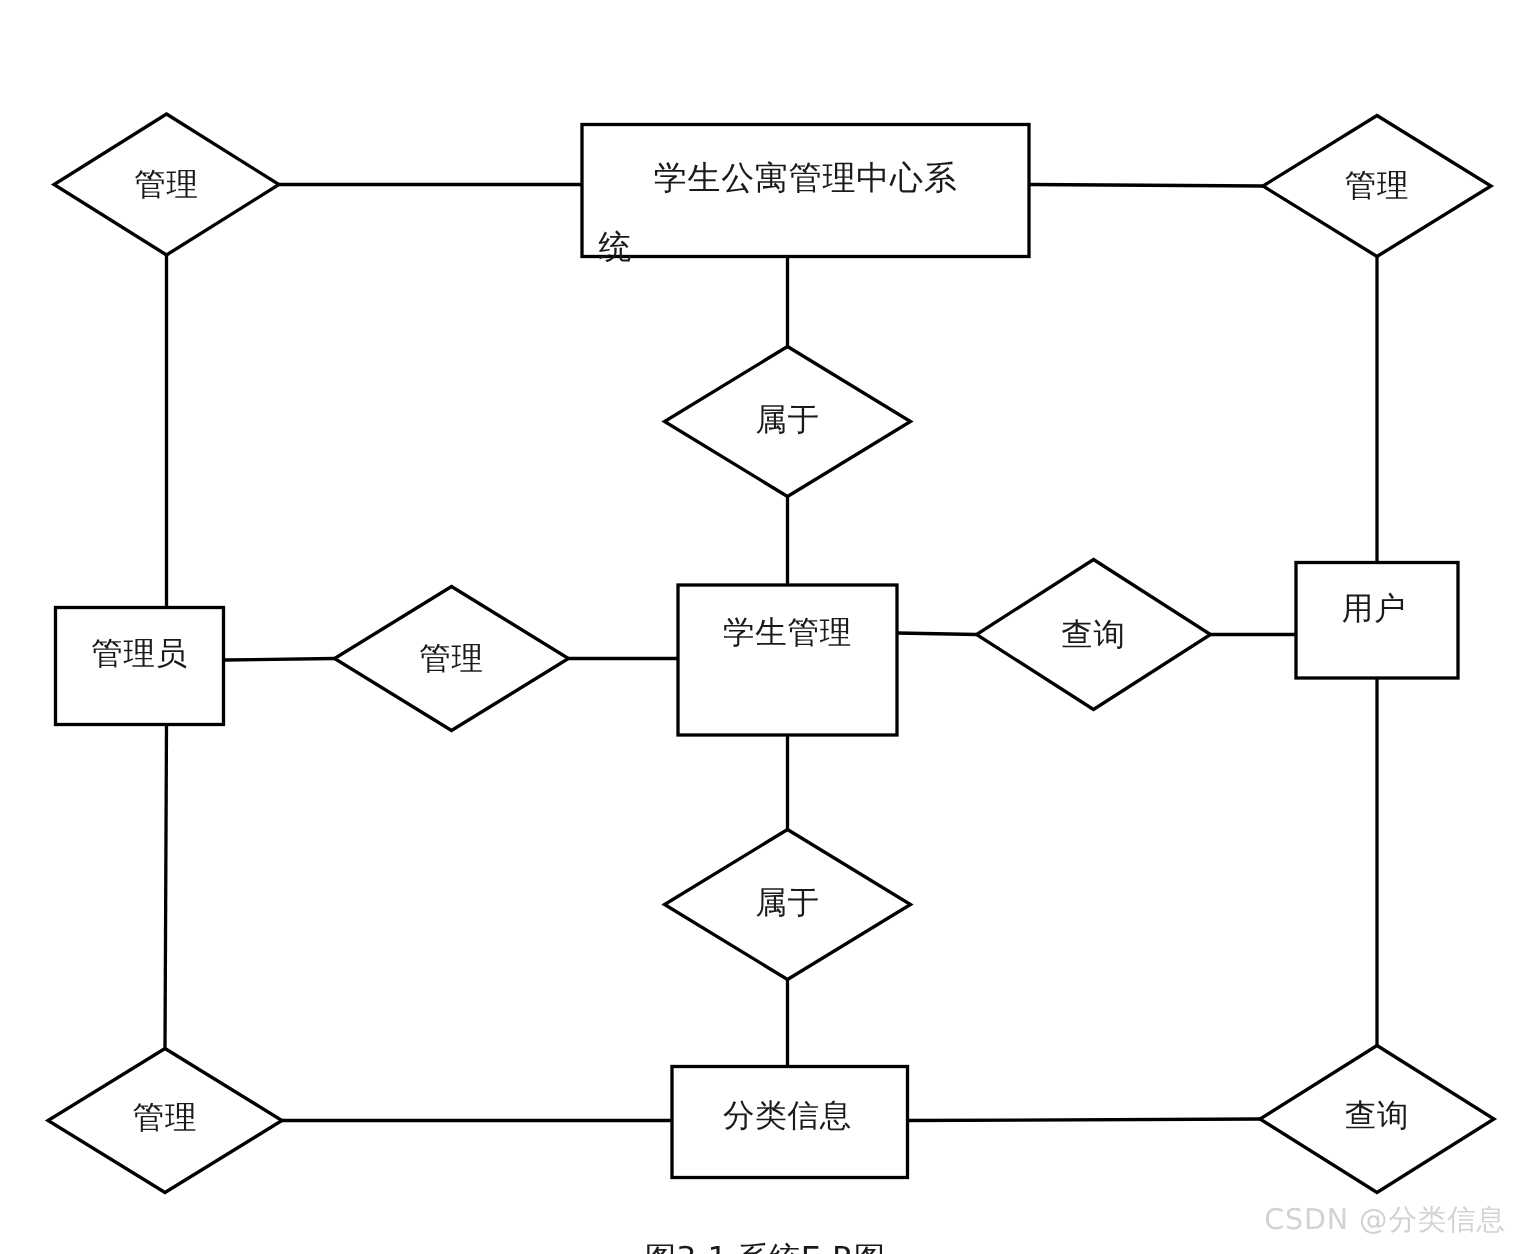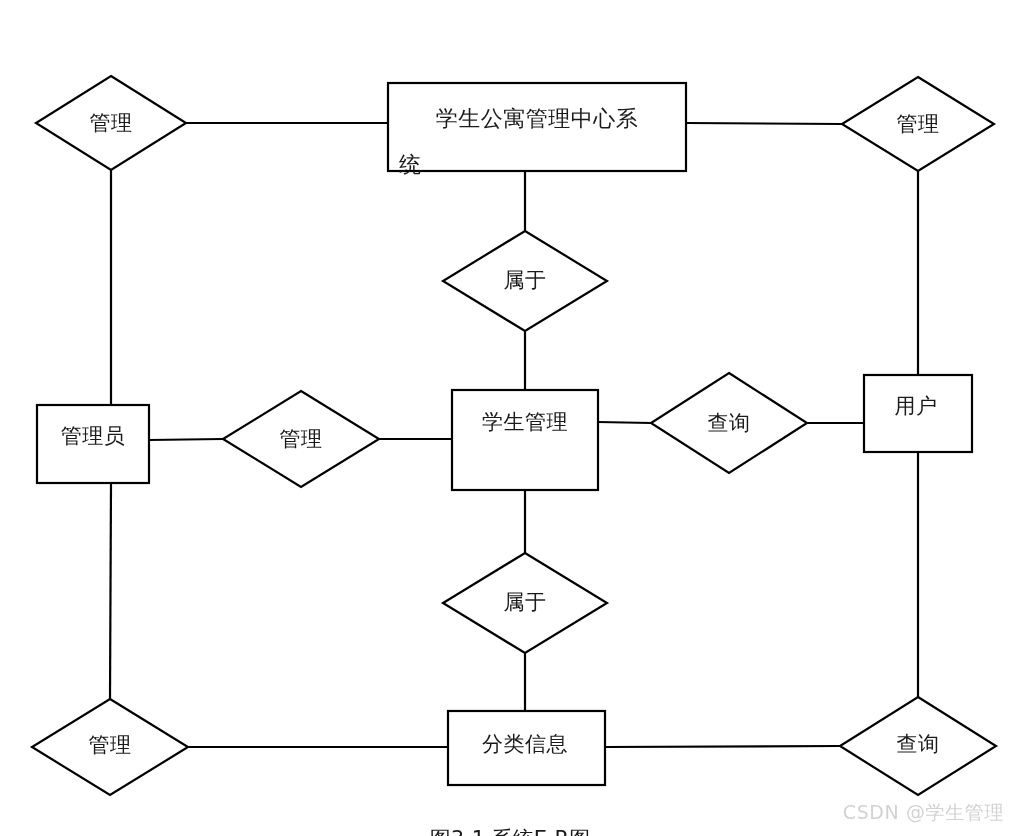--- a/index.html
+++ b/index.html
@@ -185,15 +185,15 @@
 
     <g>
       <polygon class="er-shape" points="918,697 996,746 918,795 840,746"></polygon>
       <text class="er-label" x="918" y="745">查询</text>
     </g>
 
   </svg>
 
   <div class="caption">图3-1 系统E-R图</div>
 
-  <div class="watermark">CSDN @学生管理</div>
+  <div class="watermark">CSDN @分类信息</div>
 
 </div>
 
 </body></html>

